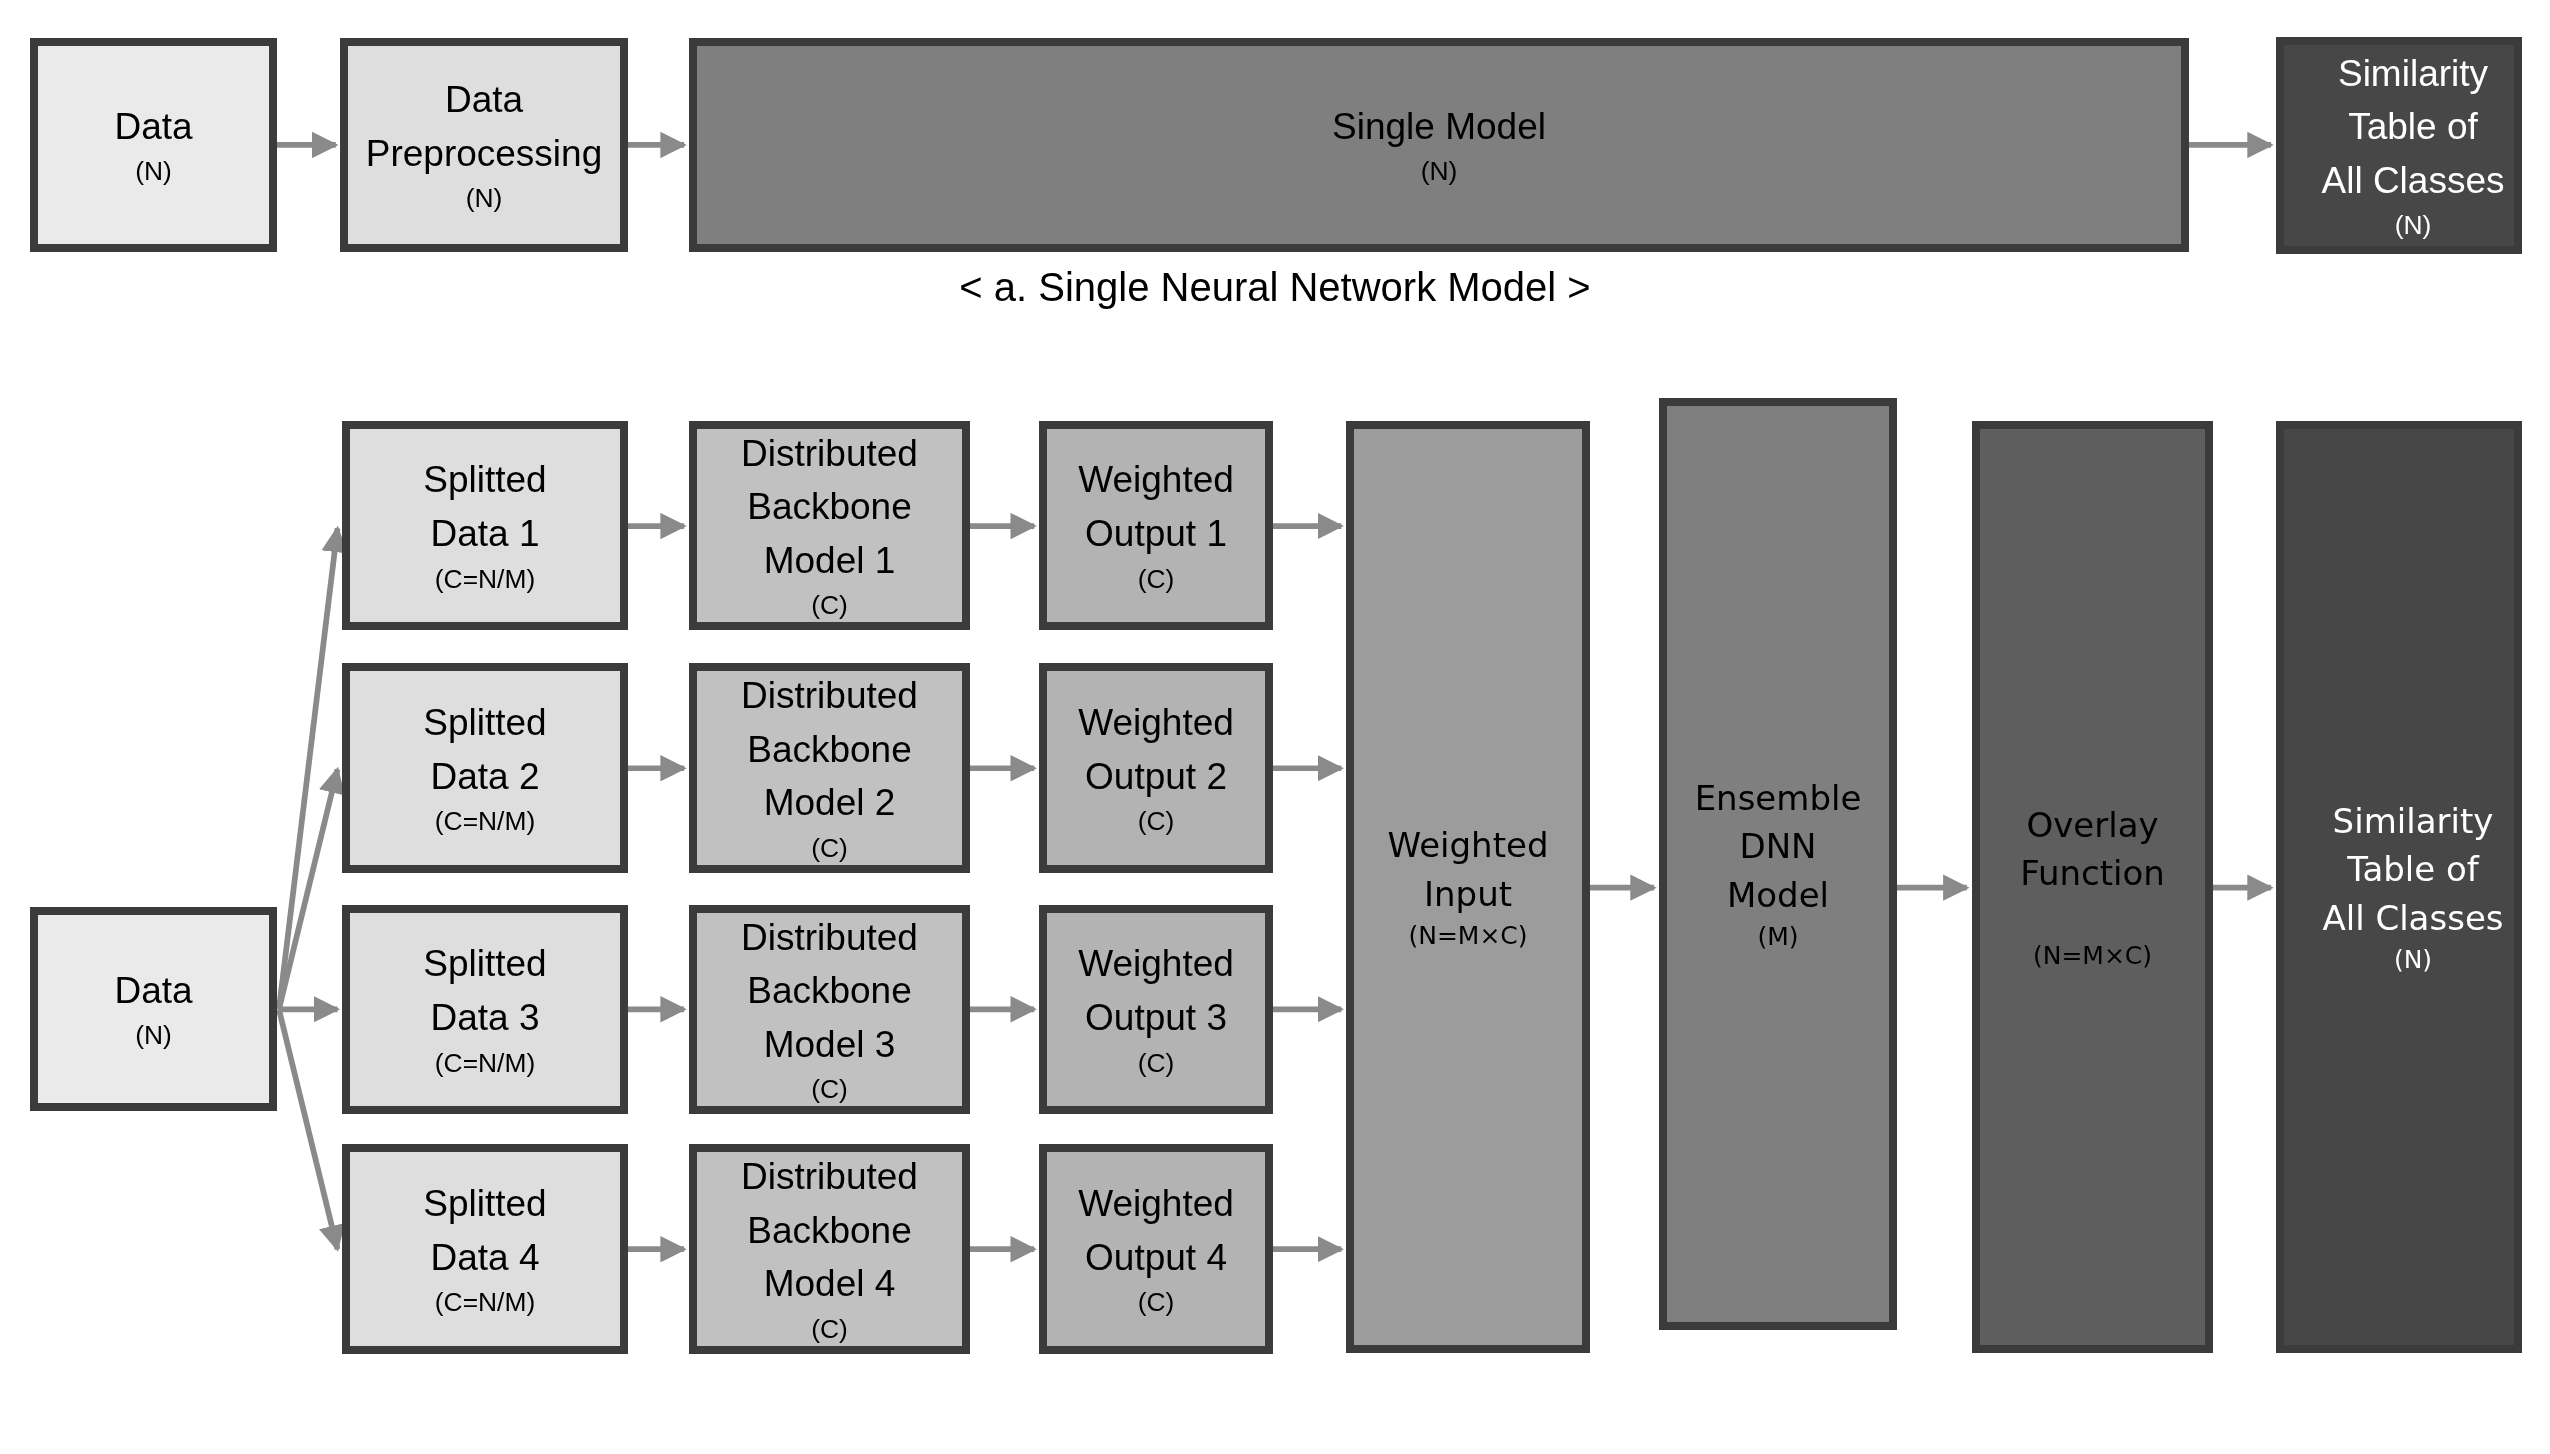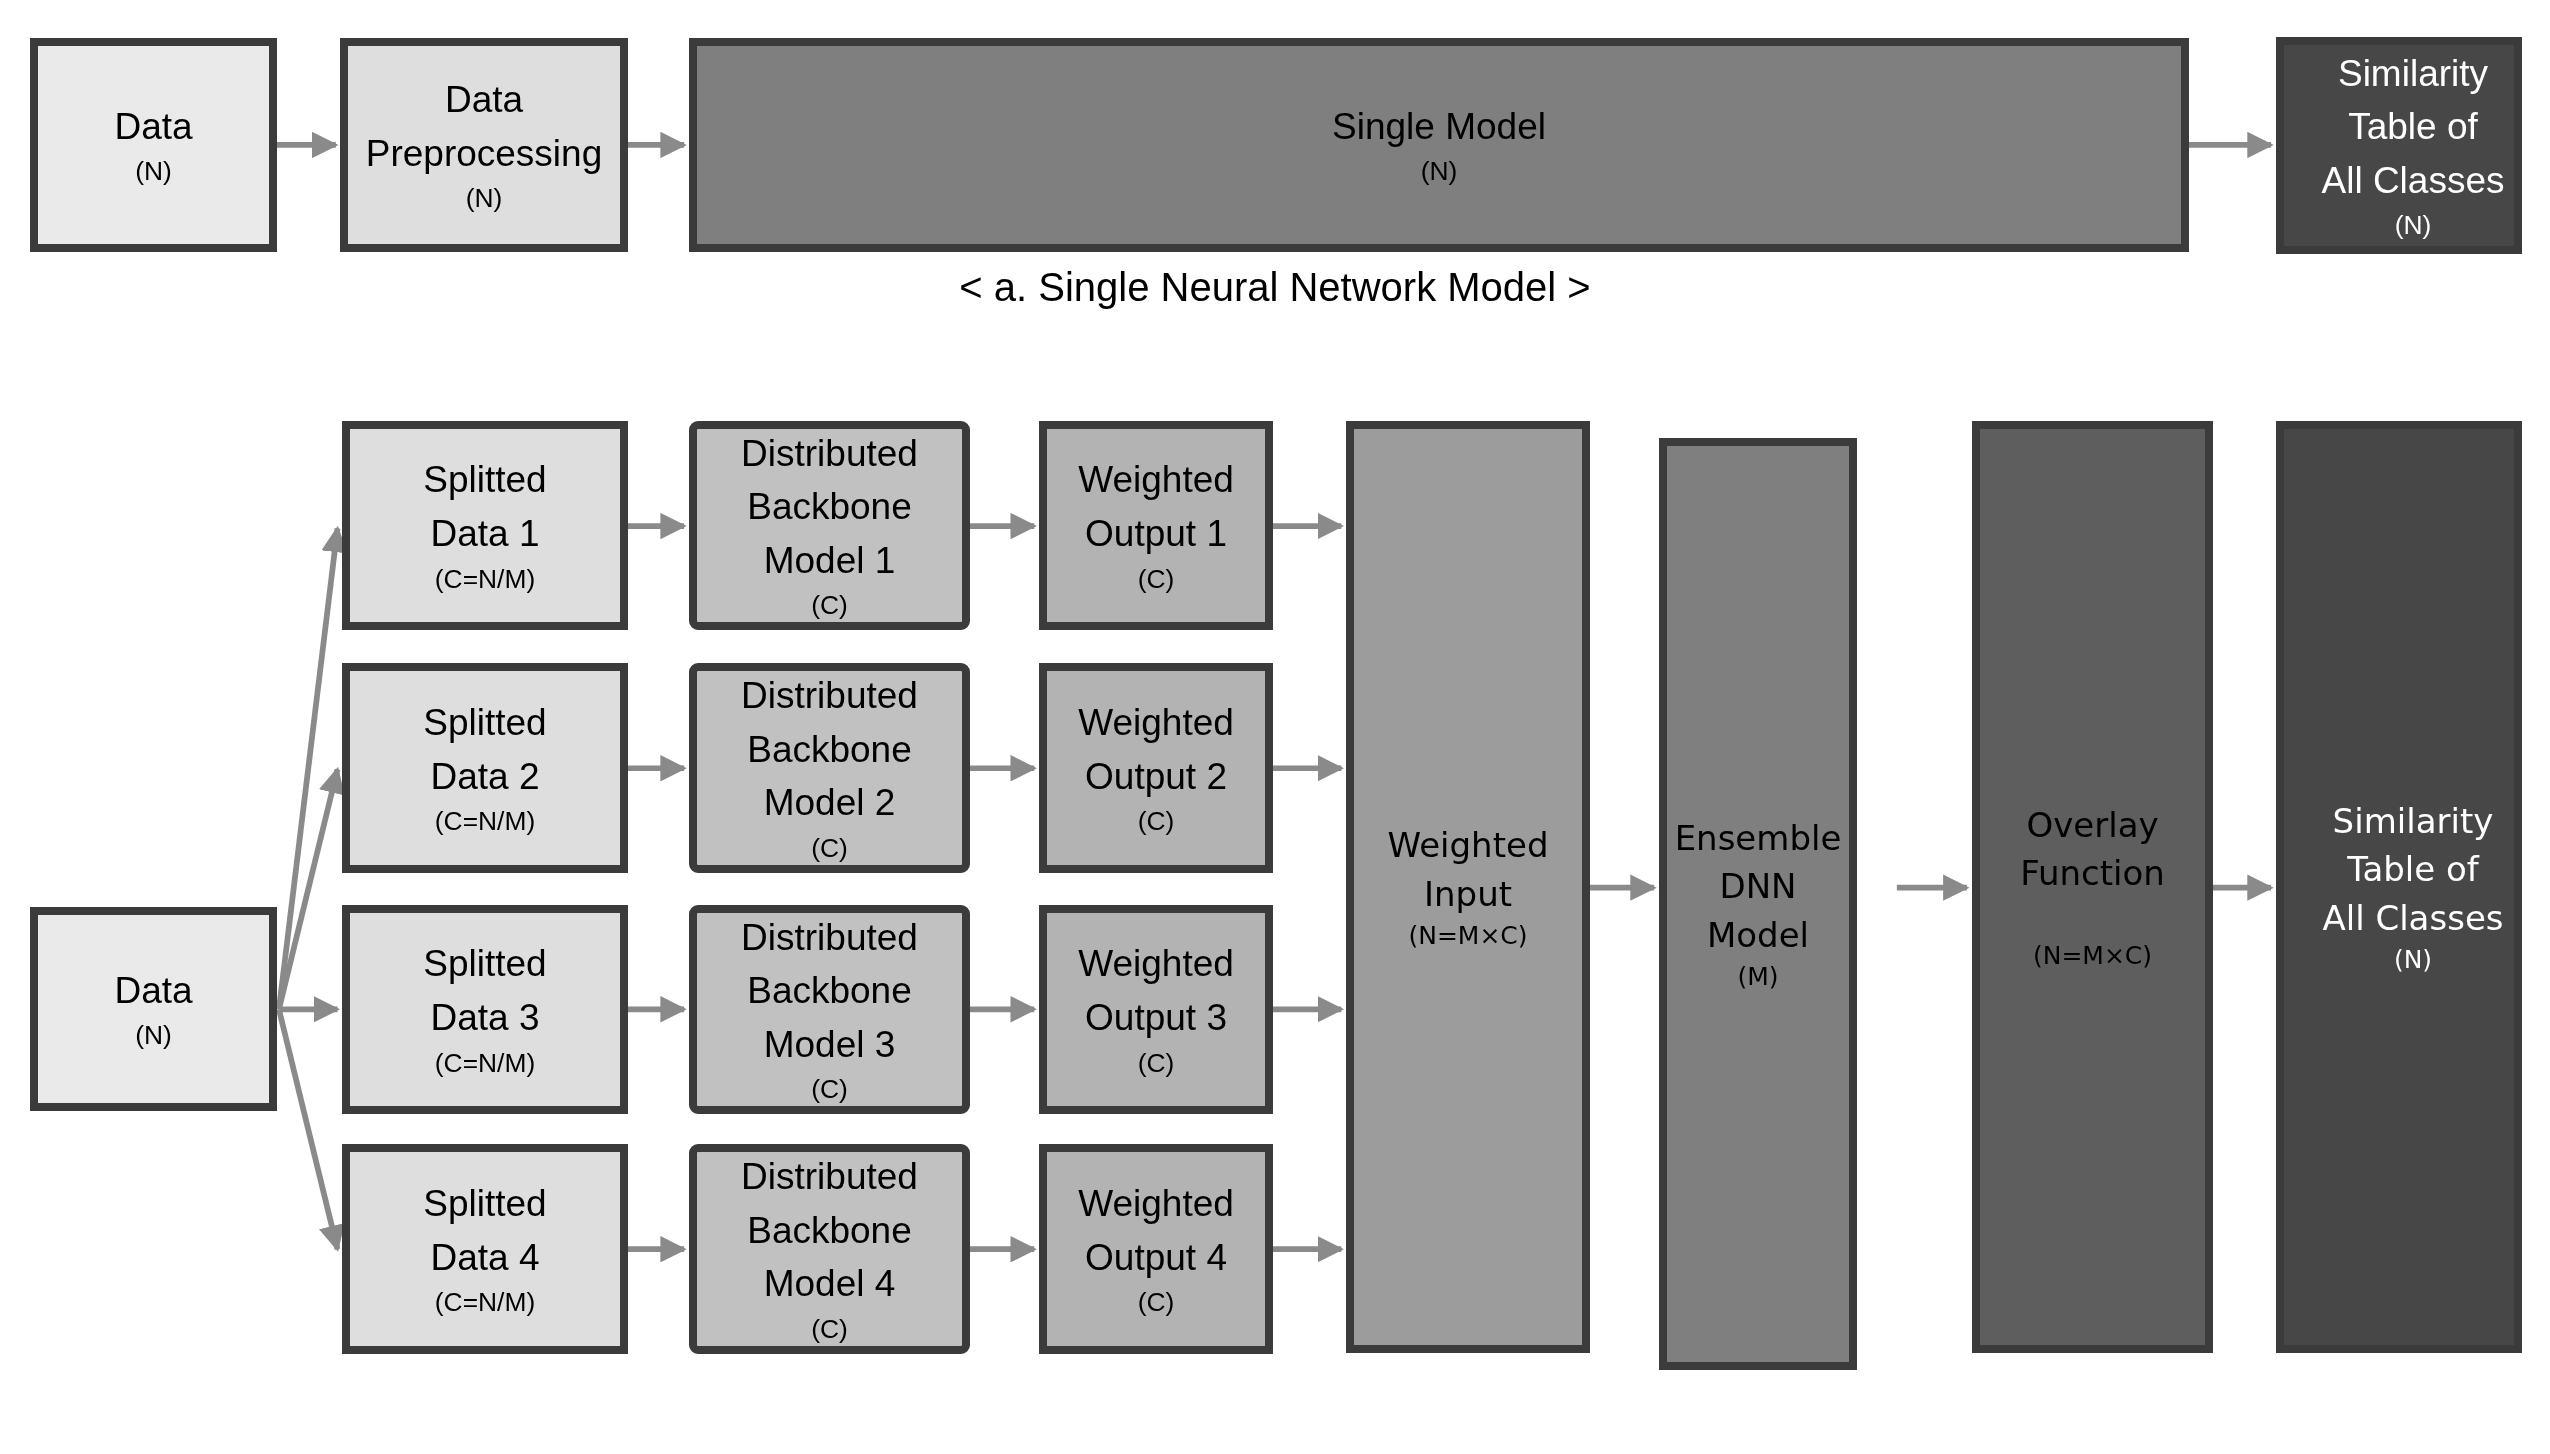--- a/index.html
+++ b/index.html
@@ -20,21 +20,21 @@
     color:var(--c-text,#000);
   }
   .lbl{white-space:pre-line;font-size:37px;line-height:1.45;}
   .sub{font-size:26.4px;line-height:1.4;}
   .round{font-family:"DejaVu Sans",sans-serif;}
   .round .lbl{font-size:34px;line-height:1.42;}
   .round .sub{font-size:25px;}
   .light{color:var(--c-text-light,#fff);}
   .f-data{background:var(--c-fill-data);}
   .f-split{background:var(--c-fill-split);}
-  .f-backbone{background:var(--c-fill-backbone);border-radius:9px;}
+  .f-backbone{background:var(--c-fill-backbone);}
   .f-output{background:var(--c-fill-output);}
   .f-input{background:var(--c-fill-input);}
   .f-ensemble{background:var(--c-fill-ensemble);}
   .f-single{background:var(--c-fill-single);}
   .f-overlay{background:var(--c-fill-overlay);}
   .f-similarity{background:var(--c-fill-similarity);padding-left:28px;}
   .caption{
     position:absolute;left:0;width:100%;
     text-align:center;font-size:40px;color:var(--c-text,#000);
   }
@@ -176,21 +176,21 @@
     <div class="lbl">Weighted
 Output 4</div>
     <div class="sub">(C)</div>
   </div>
 
   <div class="box f-input round" style="left:1346px;top:421px;width:244px;height:932px;">
     <div class="lbl">Weighted
 Input</div>
     <div class="sub">(N=M×C)</div>
   </div>
-  <div class="box f-ensemble round" style="left:1659px;top:438px;width:198px;height:932px;">
+  <div class="box f-ensemble round" style="left:1659px;top:398px;width:238px;height:932px;">
     <div class="lbl">Ensemble
 DNN
 Model</div>
     <div class="sub">(M)</div>
   </div>
   <div class="box f-overlay round" style="left:1972px;top:421px;width:241px;height:932px;gap:41px;">
     <div class="lbl">Overlay
 Function</div>
     <div class="sub">(N=M×C)</div>
   </div>

